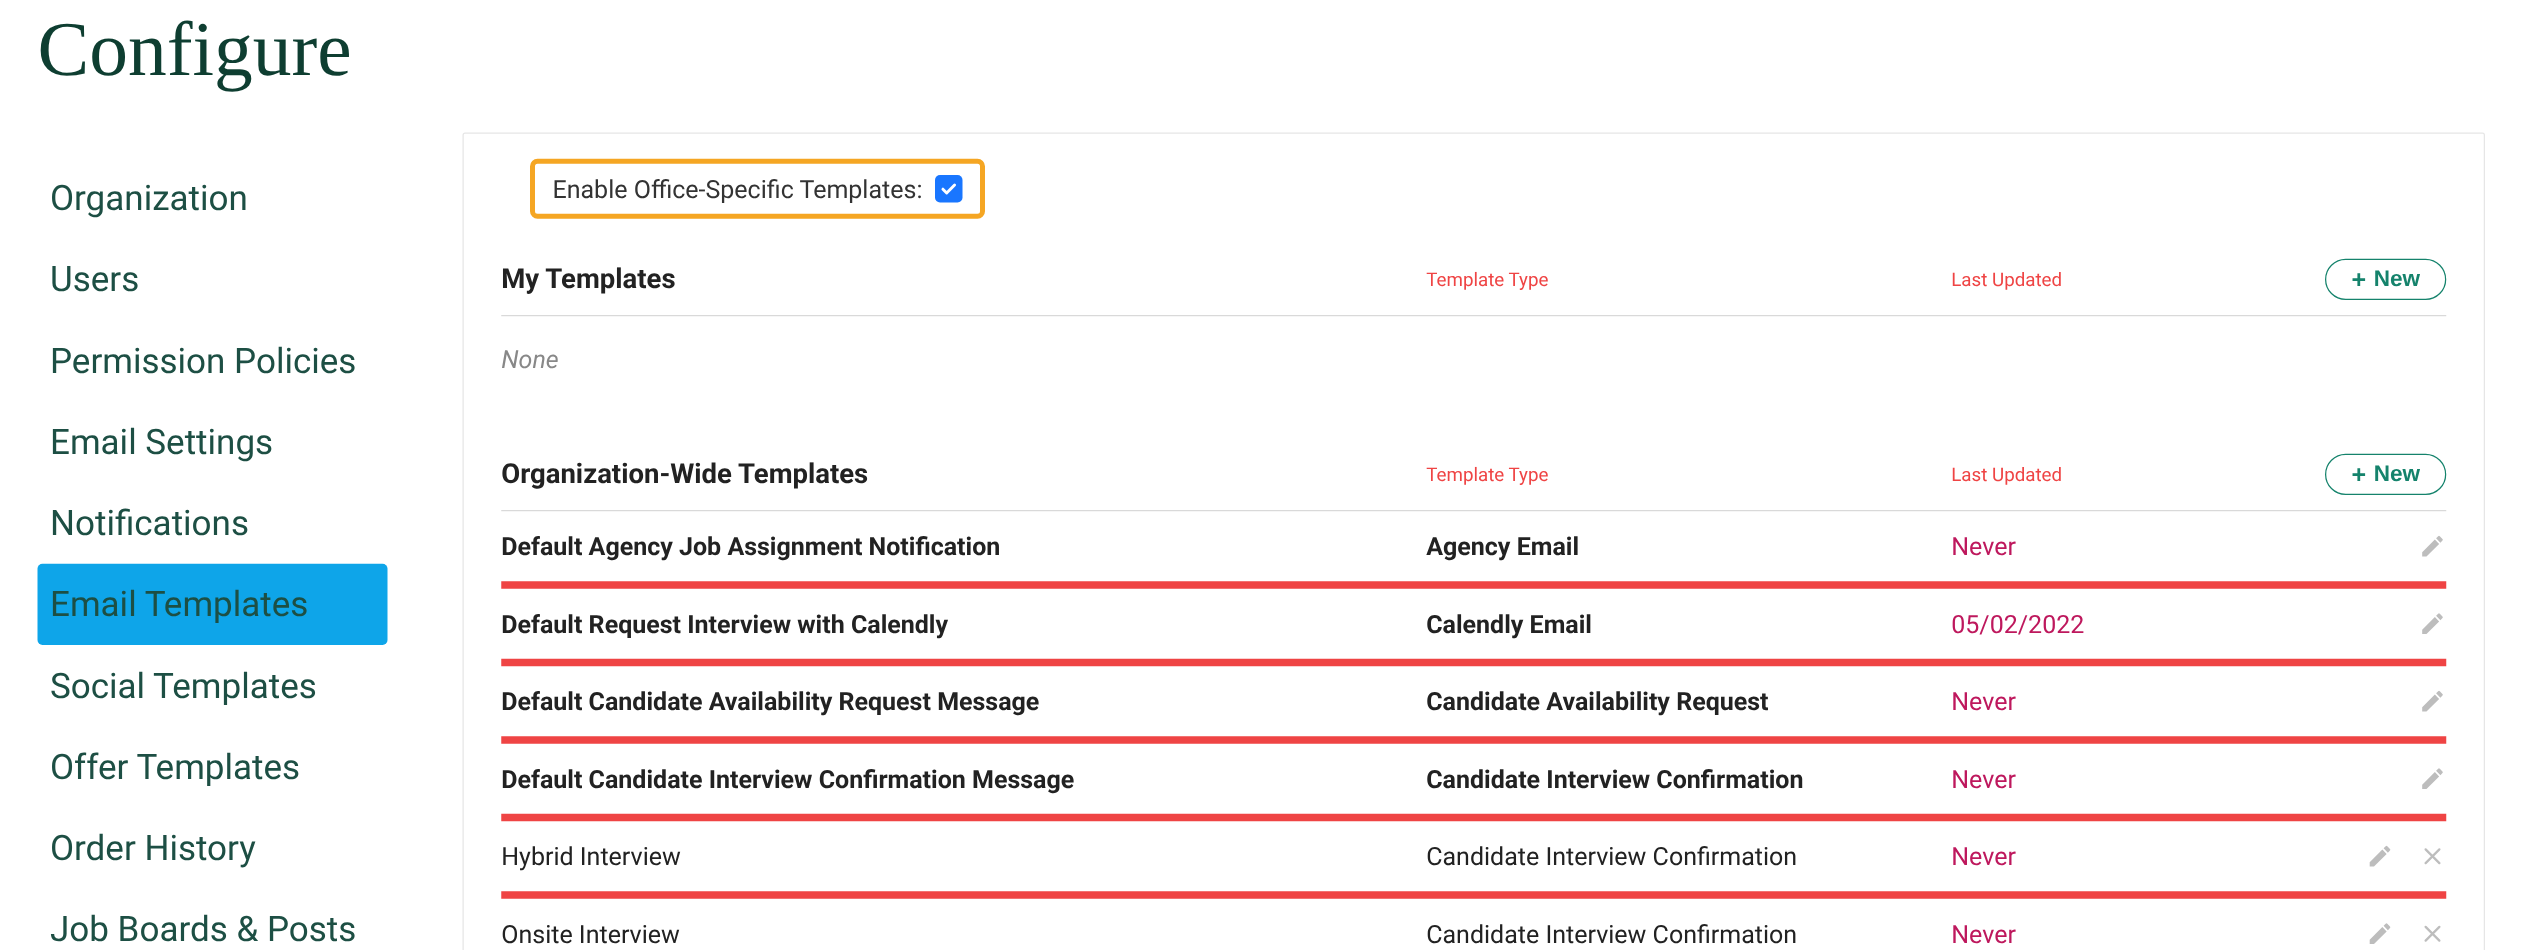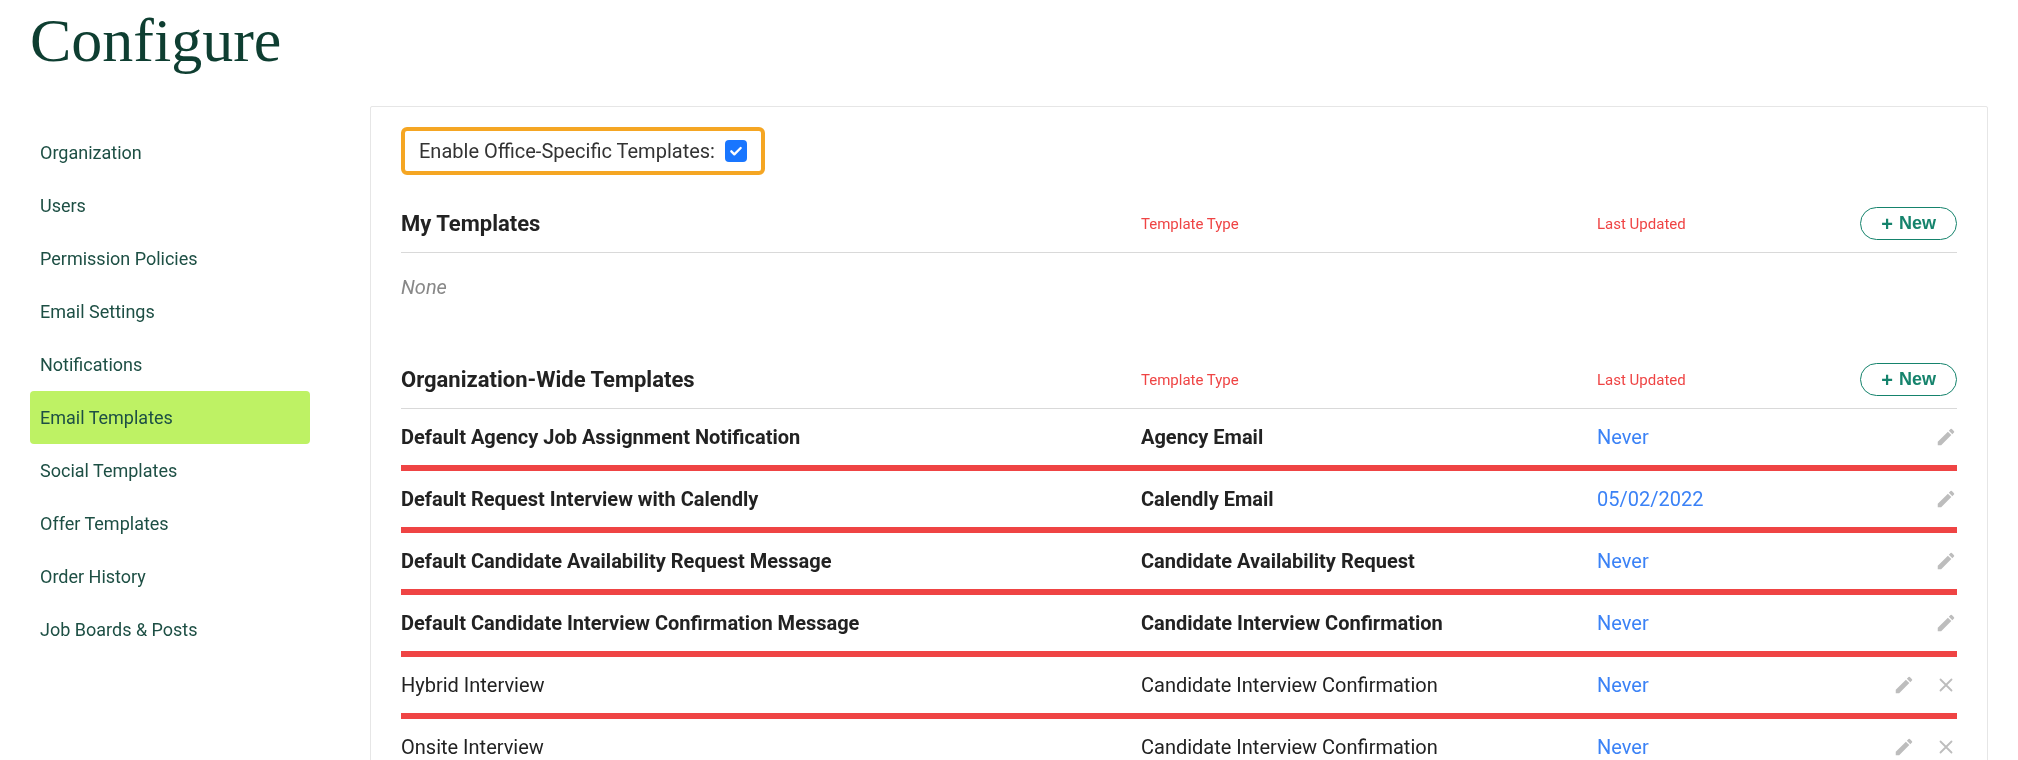--- a/index.html
+++ b/index.html
@@ -22,44 +22,45 @@
   .layout {
     display: flex;
     gap: 60px;
   }
   .sidebar {
     width: 280px;
     flex-shrink: 0;
     padding-top: 20px;
   }
   .sidebar-item {
-    font-size: 18px;
+    font-size: 28px;
     color: #1d4f44;
     padding: 16px 10px;
     border-radius: 4px;
     cursor: pointer;
     white-space: nowrap;
   }
   .sidebar-item.active {
-    background: #bef264;
+    background: #0ea5e9;
   }
   .main {
     flex: 1;
     border: 1px solid #e6e6e6;
     border-radius: 2px;
     padding: 20px 30px 30px 30px;
   }
   .enable-row {
     display: inline-flex;
     align-items: center;
     gap: 10px;
     border: 4px solid #f5a623;
     border-radius: 6px;
     padding: 8px 14px;
     margin-bottom: 18px;
+    margin-left: 23px;
   }
   .enable-label {
     font-size: 20px;
     color: #333;
   }
   .chk {
     width: 22px;
     height: 22px;
     background: #1976ff;
     border-radius: 4px;
@@ -81,21 +82,21 @@
     font-weight: 700;
     color: #222;
   }
   .section-header .col-type,
   .section-header .col-updated {
     font-size: 15px;
     color: #ef4444;
     font-weight: 400;
   }
   .col-type { flex: 0 0 420px; }
-  .col-updated { flex: 1; margin-left: 36px; }
+  .col-updated { flex: 1; }
   .col-actions {
     flex: 0 0 120px;
     display: flex;
     align-items: center;
     justify-content: flex-end;
     gap: 20px;
   }
   .new-btn {
     display: inline-flex;
     align-items: center;
@@ -122,21 +123,21 @@
   }
   .tmpl-row {
     display: flex;
     align-items: center;
     padding: 16px 0;
     border-bottom: 6px solid #ef4444;
     font-size: 20px;
   }
   .tmpl-row .col-name { flex: 0 0 740px; color: #222; }
   .tmpl-row .col-type { flex: 0 0 420px; color: #222; }
-  .tmpl-row .col-updated { flex: 1; color: #3b82f6; }
+  .tmpl-row .col-updated { flex: 1; color: #be185d; }
   .tmpl-row.bold .col-name,
   .tmpl-row.bold .col-type { font-weight: 700; }
   .icon-btn {
     cursor: pointer;
     color: #bdbdbd;
     display: inline-flex;
   }
   .icon-btn svg { width: 22px; height: 22px; }
 </style>
 </head>

